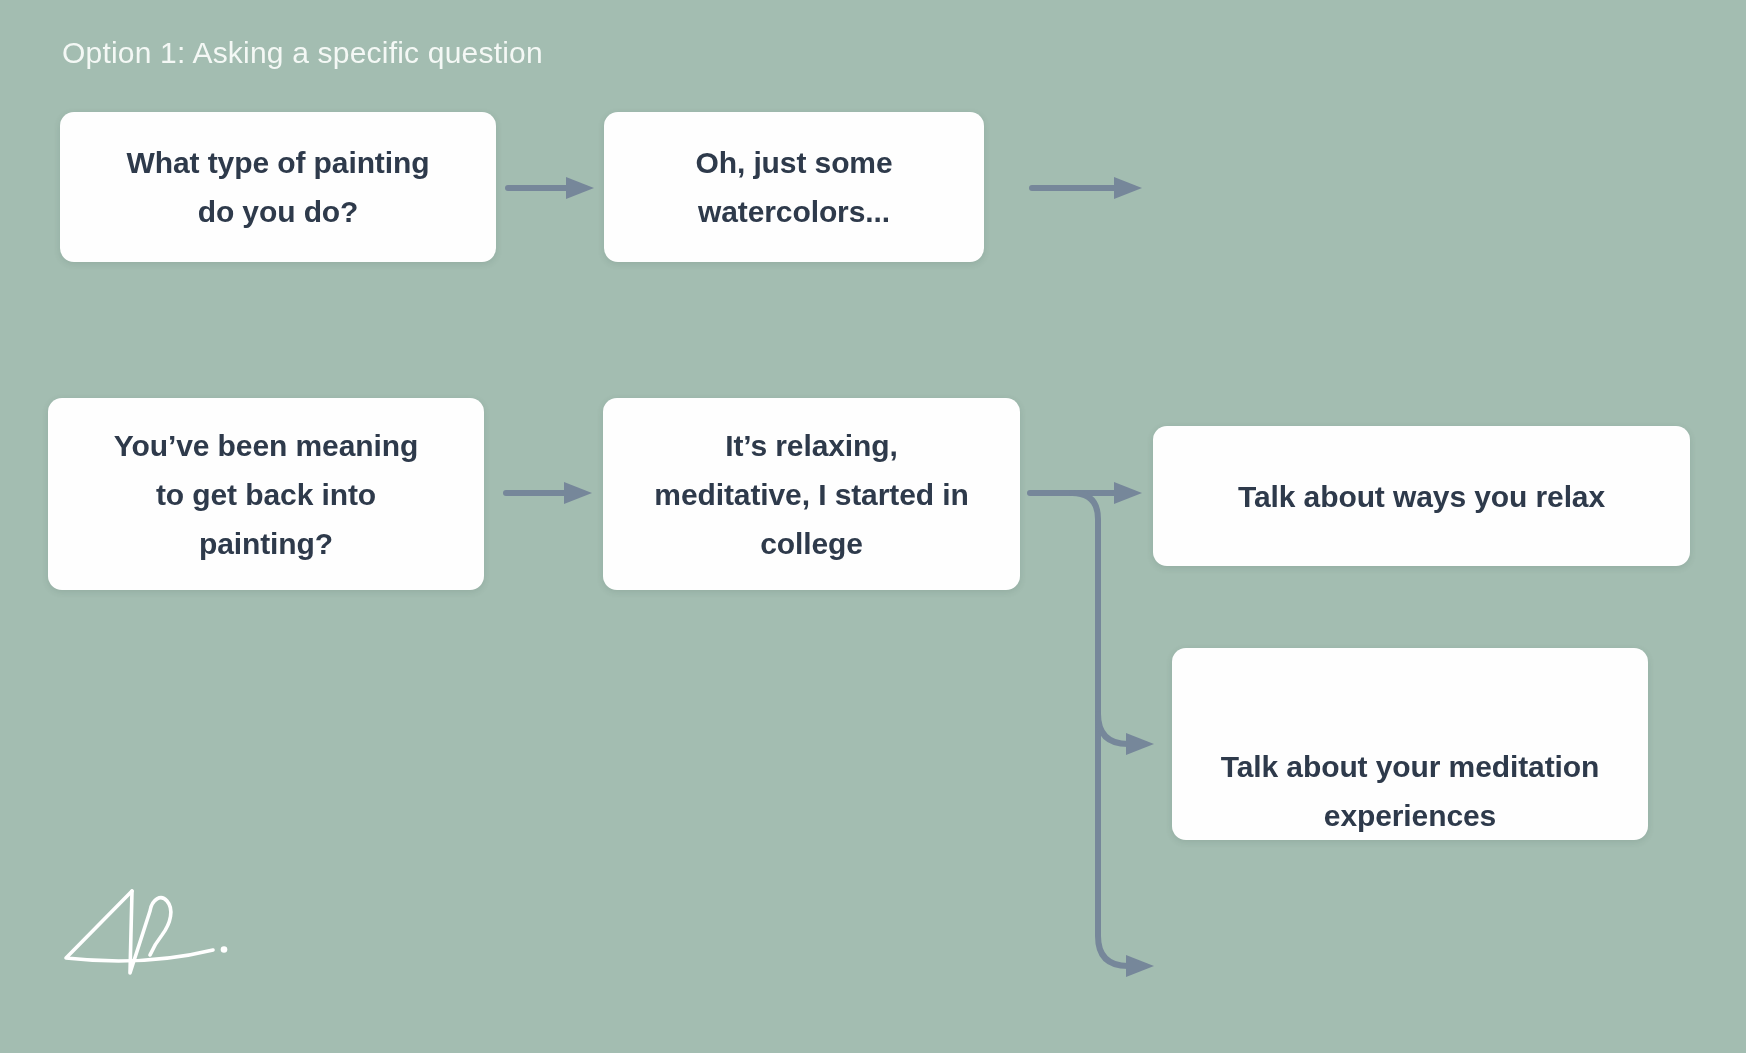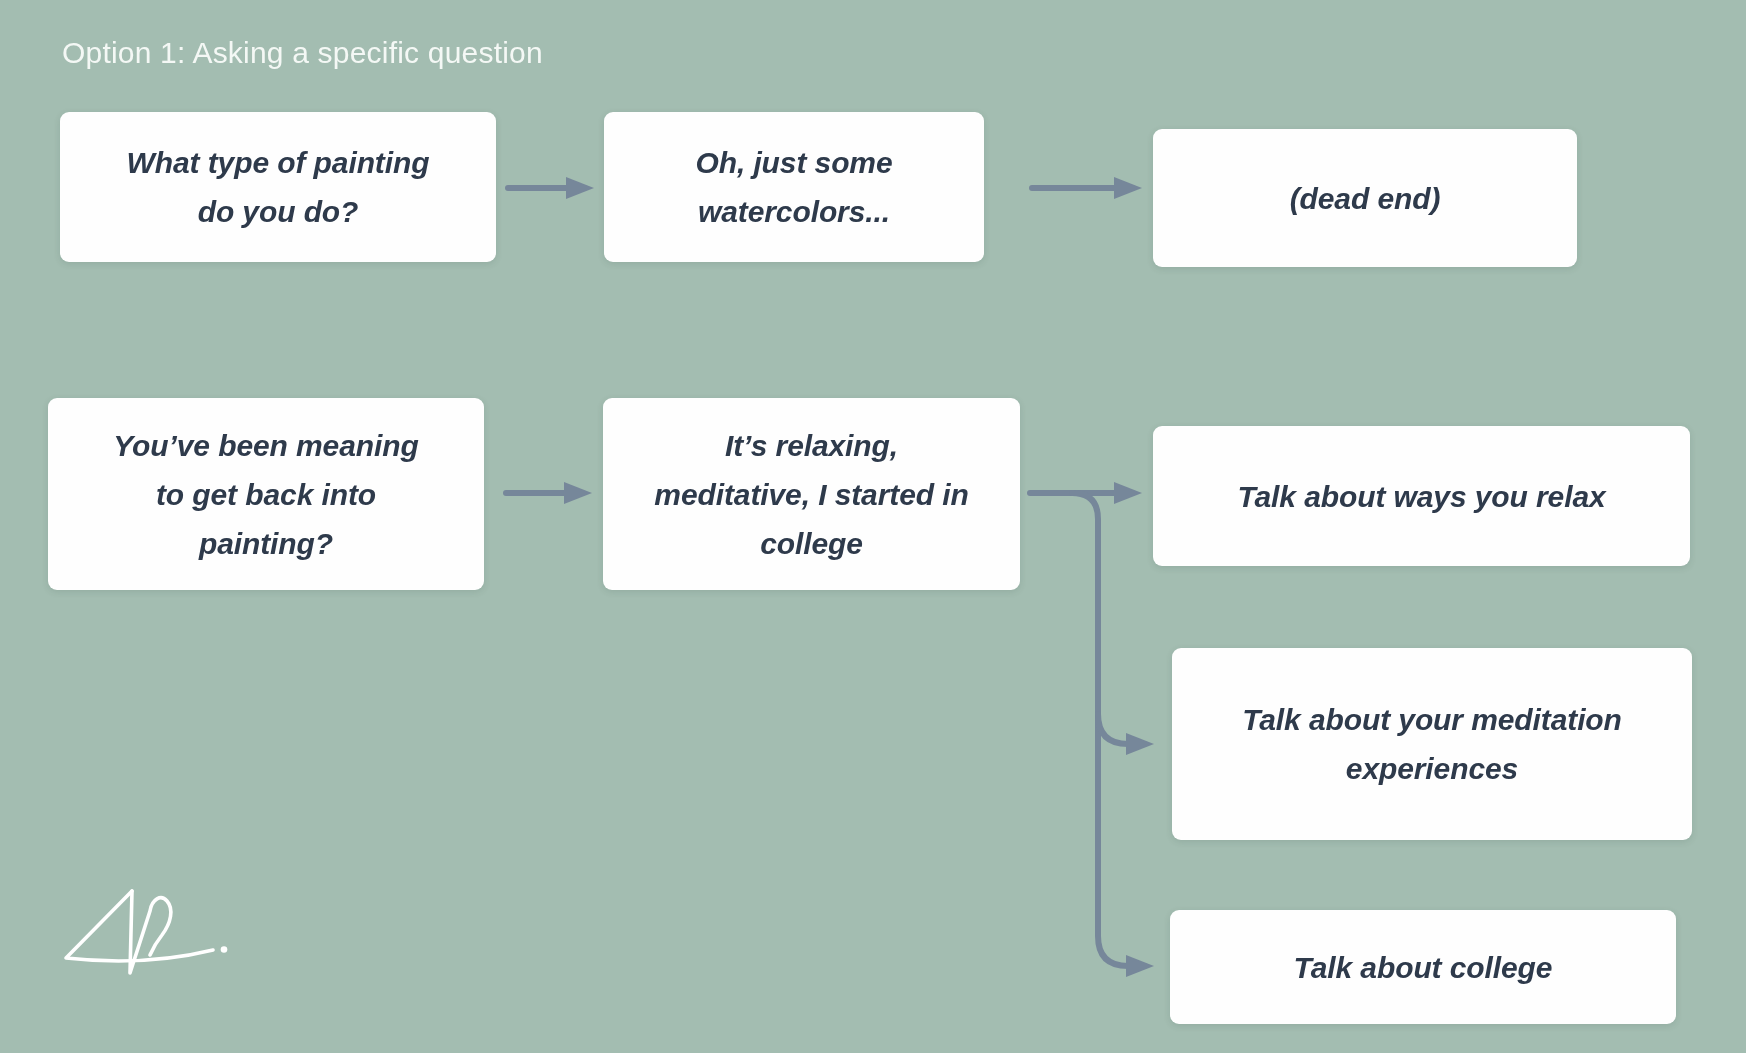--- a/index.html
+++ b/index.html
@@ -18,45 +18,44 @@
     font-size:30px;
     font-weight:400;
     letter-spacing:.2px;
     line-height:1.25;
   }
   .heading-1{top:34px;}
   .heading-2{top:340px;}
   .node{
     position:absolute;
     background:var(--card-bg,#fefefe);
-    border-radius:9px;
+    border-radius:14px;
     box-shadow:0 2px 7px rgba(35,60,52,.12);
     display:flex;
     align-items:center;
     justify-content:center;
     text-align:center;
-    font-style:italic;
   }
   .node .node-label{
     color:var(--card-text,#2e3a4b);
     font-size:30px;
     font-weight:600;
     line-height:49px;
     letter-spacing:-.1px;
     white-space:pre-line;
     padding:0 14px;
   }
   
   .node-a{left:60px;  top:112px; width:436px; height:150px;}
   .node-b{left:604px; top:112px; width:380px; height:150px;}
   .node-c{left:1153px;top:129px; width:424px; height:138px;}
   .node-d{left:48px;  top:398px; width:436px; height:192px;}
   .node-e{left:603px; top:398px; width:417px; height:192px;text-align:center;}
   .node-f{left:1153px;top:426px; width:537px; height:140px;text-align:right;}
-  .node-g{left:1172px;top:648px; width:520px; height:192px;}
+  .node-g{left:1172px;top:648px; width:476px; height:192px;align-items:flex-end;}
   .node-h{left:1170px;top:910px; width:506px; height:114px;}
   .connector-layer{
     position:absolute;left:0;top:0;width:1746px;height:1053px;
     pointer-events:none;
   }
   .arrow-line{
     stroke:var(--arrow,#76879a);
     stroke-width:6;
     fill:none;
     stroke-linecap:round;
@@ -115,44 +114,38 @@
   <div class="section-heading heading-1">Option 1: Asking a specific question</div>
 
   <div class="node node-a">
     <span class="node-label">What type of painting
 do you do?</span>
   </div>
   <div class="node node-b">
     <span class="node-label">Oh, just some
 watercolors...</span>
   </div>
-  <div class="node node-c">
-    <span class="node-label">(dead end)</span>
-  </div>
 
   <div class="node node-d">
     <span class="node-label">You’ve been meaning
 to get back into
 painting?</span>
   </div>
   <div class="node node-e">
     <span class="node-label">It’s relaxing,
 meditative, I started in
 college</span>
   </div>
   <div class="node node-f">
     <span class="node-label">Talk about ways you relax</span>
   </div>
   <div class="node node-g">
     <span class="node-label">Talk about your meditation
 experiences</span>
   </div>
-  <div class="node node-h">
-    <span class="node-label">Talk about college</span>
-  </div>
 
   <svg class="logo" viewBox="0 0 200 132" aria-hidden="true">
     <path class="logo-stroke" d="M82,13 L16,80 C70,86 122,82 163,72"></path>
     <path class="logo-stroke" d="M82,13 L80,95 L100,33 C102,21 111,16 117,23 C124,31 121,45 112,57 C108,62 103,70 100,77"></path>
     <circle class="logo-dot" cx="174" cy="71.5" r="3.3"></circle>
   </svg>
 
 </div>
 
 </body></html>

